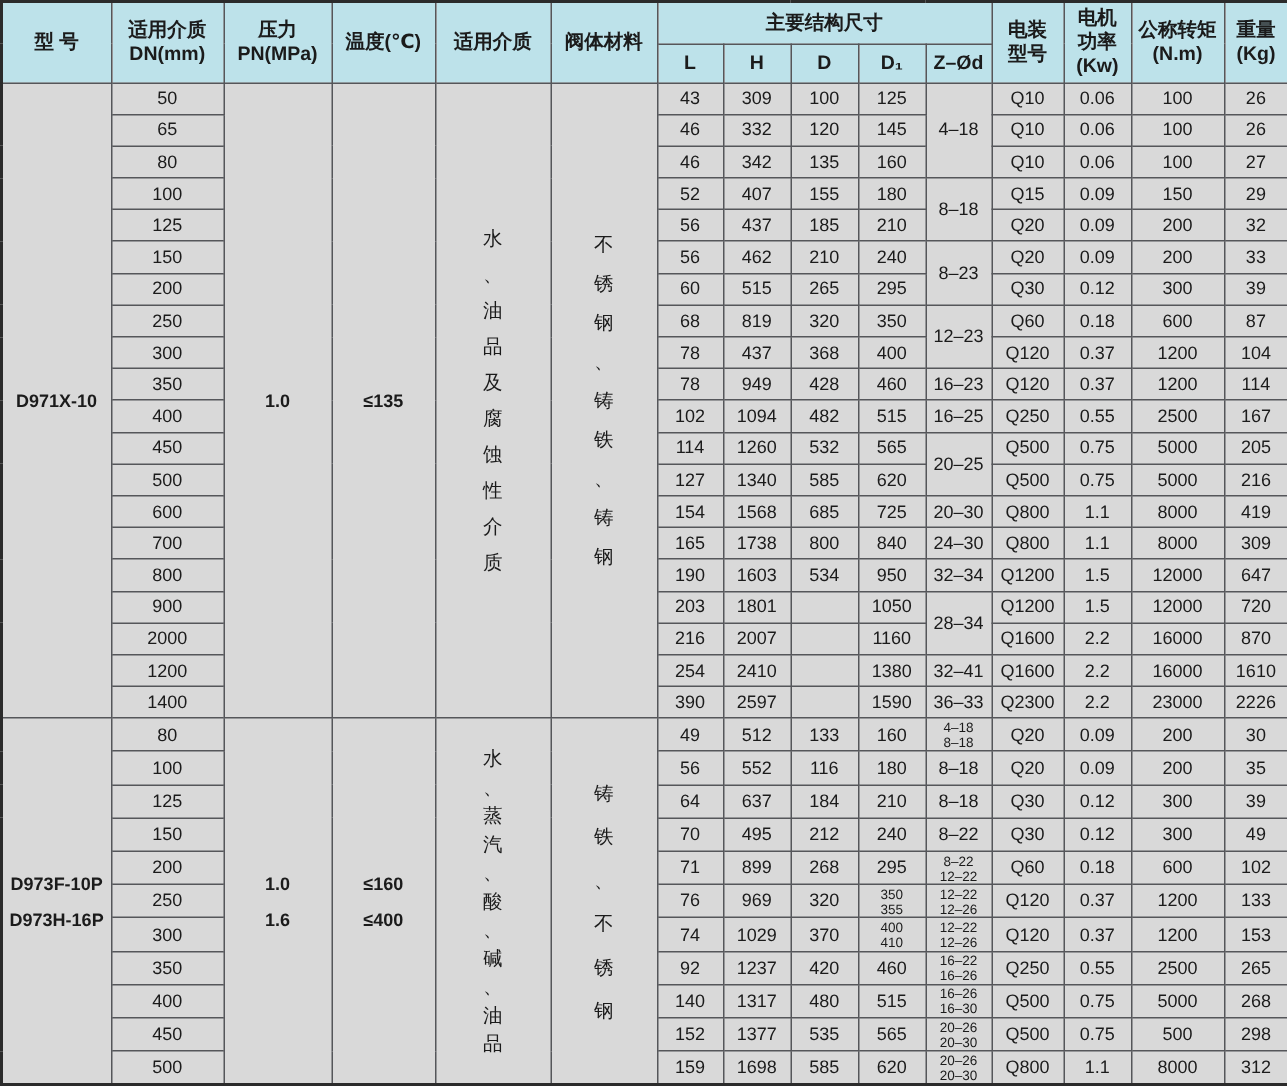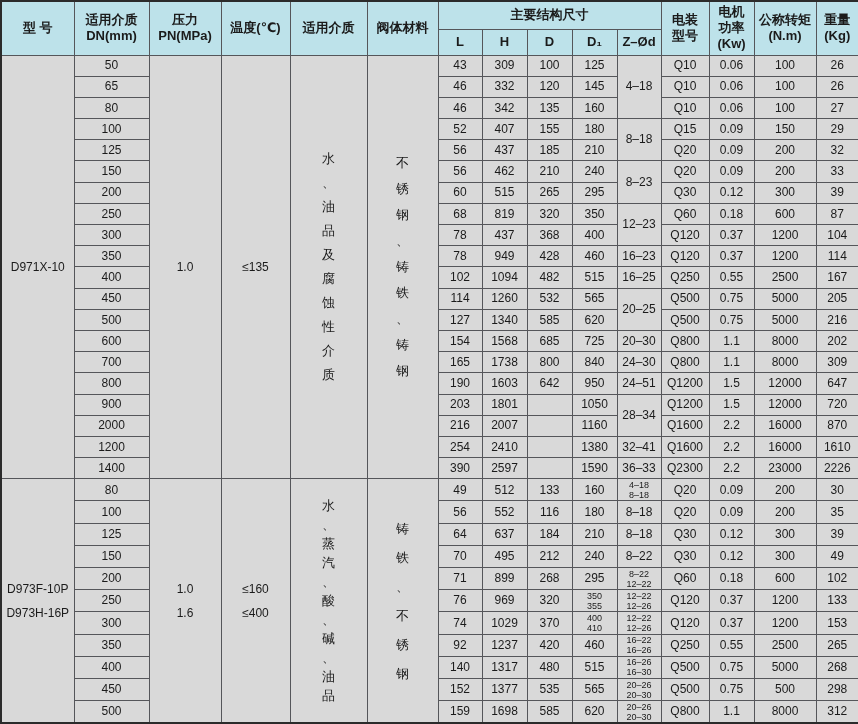--- a/index.html
+++ b/index.html
@@ -22,21 +22,21 @@
   }
   thead th{
     background:var(--header-bg);
     font-size:13px;font-weight:bold;line-height:1.22;
   }
   thead tr.hr1{height:28px;}
   thead tr.hr2{height:26px;}
   tbody td{font-size:12px;line-height:1.05;}
   tbody tr.sec1{height:21px;}
   tbody tr.sec2{height:22px;}
-  td.ml{line-height:24px;font-size:12px;}
+  td.ml{line-height:24px;font-size:12px;font-weight:bold;}
   td.sm{font-size:9px;line-height:10px;letter-spacing:0;}
   td.vtx{font-size:13px;}
   td.vtx div{white-space:normal;}
   tr.sec1 td.med div{line-height:24px;}
   tr.sec1 td.mat div{line-height:26px;}
   tr.sec2 td.med div{line-height:19px;}
   tr.sec2 td.mat div{line-height:29px;}
 </style>
 </head>
 <body>
@@ -247,41 +247,41 @@
       <tr class="sec1">
         <td>600</td>
         <td>154</td>
         <td>1568</td>
         <td>685</td>
         <td>725</td>
         <td rowspan="1">20–30</td>
         <td>Q800</td>
         <td>1.1</td>
         <td>8000</td>
-        <td>202</td>
+        <td>419</td>
       </tr>
       <tr class="sec1">
         <td>700</td>
         <td>165</td>
         <td>1738</td>
         <td>800</td>
         <td>840</td>
         <td rowspan="1">24–30</td>
         <td>Q800</td>
         <td>1.1</td>
         <td>8000</td>
         <td>309</td>
       </tr>
       <tr class="sec1">
         <td>800</td>
         <td>190</td>
         <td>1603</td>
-        <td>642</td>
+        <td>534</td>
         <td>950</td>
-        <td rowspan="1">24–51</td>
+        <td rowspan="1">32–34</td>
         <td>Q1200</td>
         <td>1.5</td>
         <td>12000</td>
         <td>647</td>
       </tr>
       <tr class="sec1">
         <td>900</td>
         <td>203</td>
         <td>1801</td>
         <td></td>

